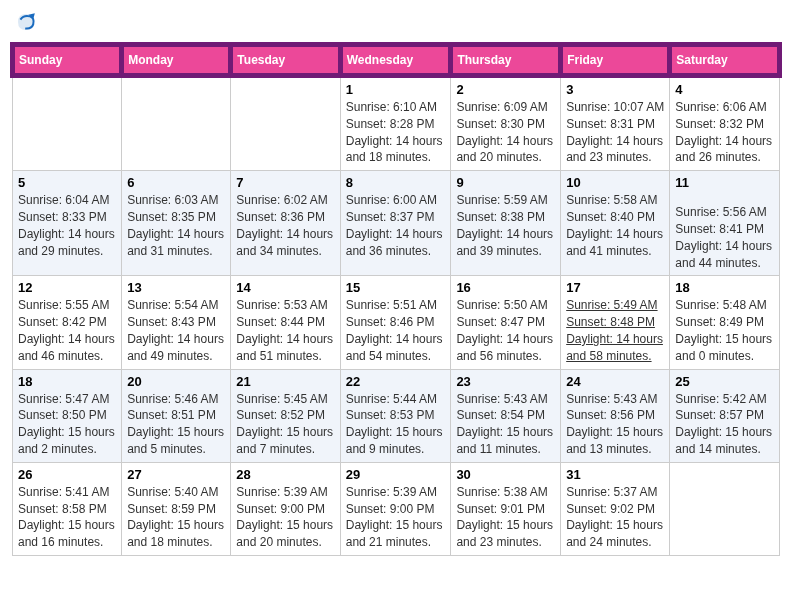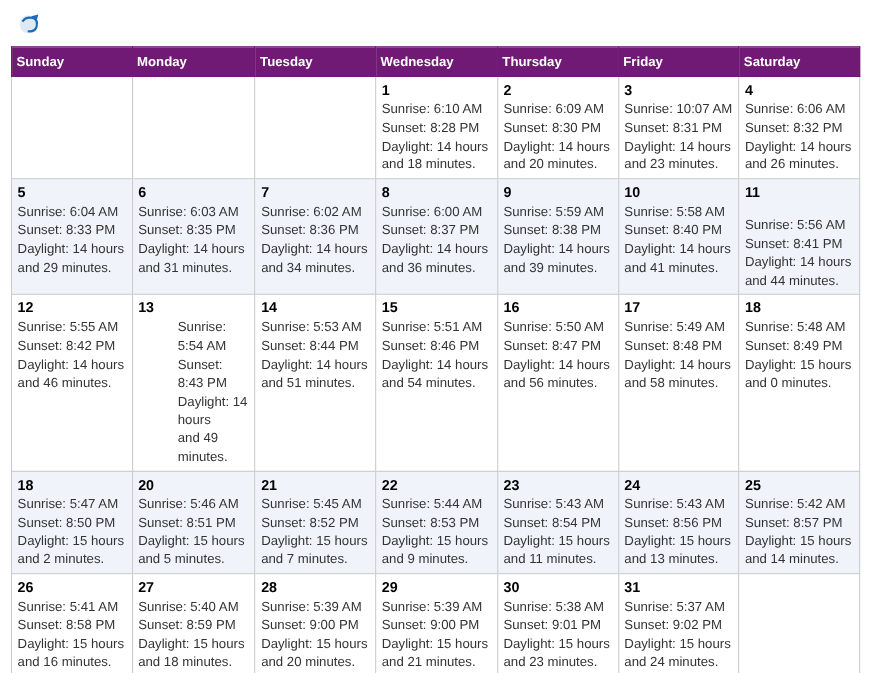--- a/index.html
+++ b/index.html
@@ -47,27 +47,27 @@
     .location-title {
       font-size: 16px;
       color: #555;
     }
     .calendar-table {
       width: 100%;
       border-collapse: collapse;
       font-size: 11px;
     }
     .calendar-table th {
-      background: #701a75;
+      background: #ec4899;
       color: #fff;
       padding: 6px 4px;
       text-align: left;
       font-size: 12px;
       font-weight: bold;
-      border: 1px solid #701a75;
+      border: 5px solid #701a75;
     }
     .calendar-table td {
       border: 1px solid #ccc;
       vertical-align: top;
       padding: 4px 5px;
       height: 80px;
       width: 113px;
       background: #fff;
     }
     .calendar-table tr:nth-child(even) td {
@@ -208,21 +208,21 @@
       <tr>
         <td>
           <span class="day-number">12</span>
           <div class="day-info" style="white-space: pre-line;">Sunrise: 5:55 AM
 Sunset: 8:42 PM
 Daylight: 14 hours
 and 46 minutes.</div>
         </td>
         <td>
           <span class="day-number">13</span>
-          <div class="day-info" style="white-space: pre-line; margin-left: 36px;">Sunrise: 5:54 AM
+          <div class="day-info" style="white-space: pre-line;">Sunrise: 5:54 AM
 Sunset: 8:43 PM
 Daylight: 14 hours
 and 49 minutes.</div>
         </td>
         <td>
           <span class="day-number">14</span>
           <div class="day-info" style="white-space: pre-line;">Sunrise: 5:53 AM
 Sunset: 8:44 PM
 Daylight: 14 hours
 and 51 minutes.</div>
@@ -236,21 +236,21 @@
         </td>
         <td>
           <span class="day-number">16</span>
           <div class="day-info" style="white-space: pre-line;">Sunrise: 5:50 AM
 Sunset: 8:47 PM
 Daylight: 14 hours
 and 56 minutes.</div>
         </td>
         <td>
           <span class="day-number">17</span>
-          <div class="day-info" style="white-space: pre-line;">Sunrise: 5:49 AM
+          <div class="day-info" style="white-space: pre-line; text-decoration: underline;">Sunrise: 5:49 AM
 Sunset: 8:48 PM
 Daylight: 14 hours
 and 58 minutes.</div>
         </td>
         <td>
           <span class="day-number">18</span>
           <div class="day-info" style="white-space: pre-line;">Sunrise: 5:48 AM
 Sunset: 8:49 PM
 Daylight: 15 hours
 and 0 minutes.</div>

